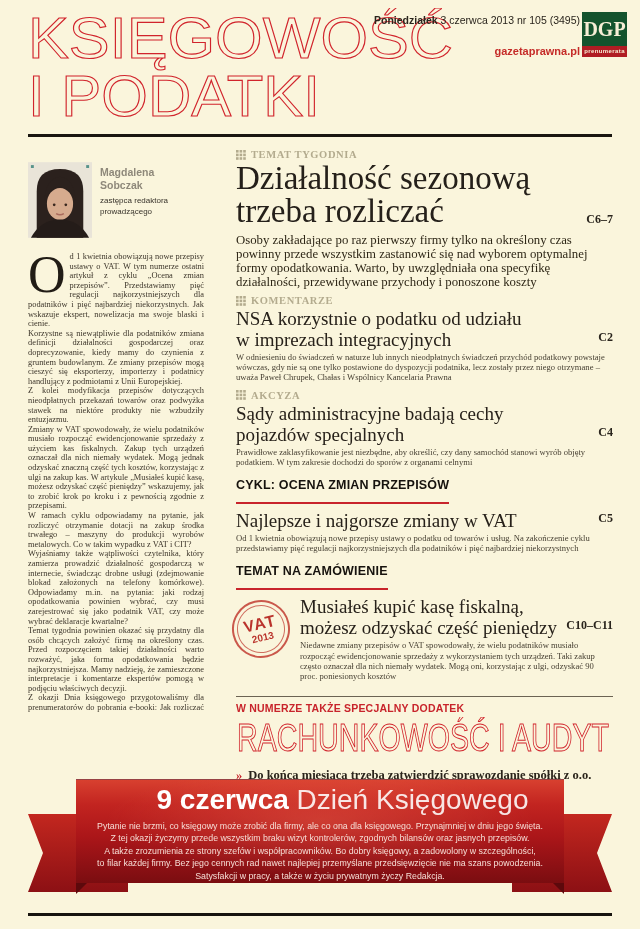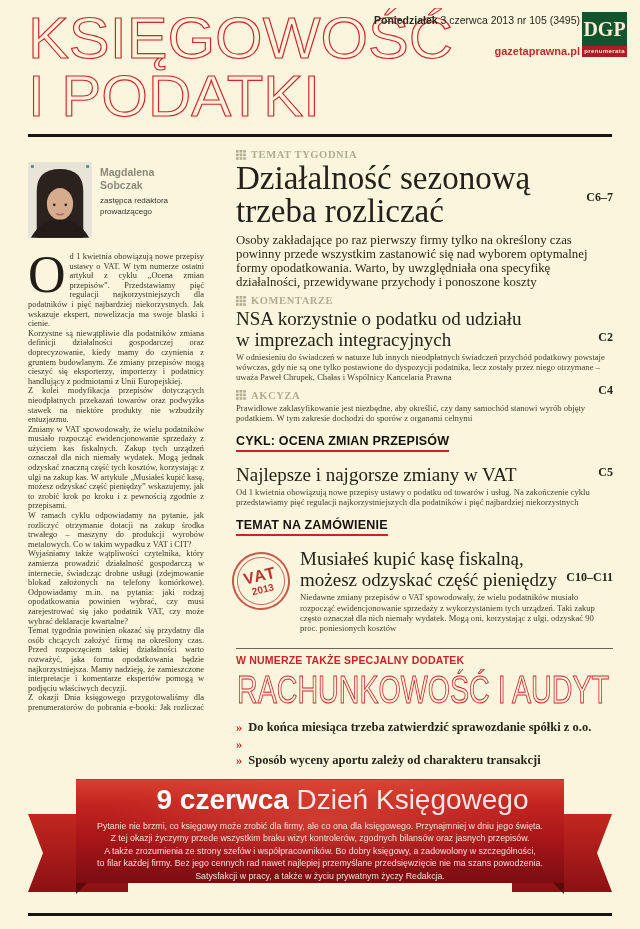--- a/index.html
+++ b/index.html
@@ -40,28 +40,28 @@
   .lead-body { margin-top:14px; font-size:8.4px; line-height:9.6px; text-align:justify;
     color:#3c352a; white-space:pre-line; max-height:462px; overflow:hidden; }
   .dropcap { float:left; font-size:52px; line-height:42px; padding:2px 4px 0 0; color:#211c15; }
 
   
   .maincol { position:absolute; left:236px; top:143px; width:377px; }
   .sec-label { display:flex; align-items:center; gap:5px; margin-top:6px;
     font-weight:bold; font-size:10.5px; letter-spacing:.6px; color:#b3ab8e; }
   .h1 { position:relative; margin:2px 0 5px; font-size:33px; line-height:1.0;
     font-weight:normal; color:#25201a; white-space:pre-line; }
-  .h1 .page-ref { bottom:25px; }
+  .h1 .page-ref { bottom:3px; }
   .lede { font-size:12.8px; line-height:14px; color:#2e2717; }
   .h3 { position:relative; margin:2px 0; font-size:19px; line-height:21px;
     font-weight:normal; color:#27211a; white-space:pre-line; padding-right:50px; }
   .page-ref { position:absolute; right:0; bottom:2px; font-weight:bold;
     font-size:12px; color:#2a251d; }
   .summary { font-size:8.6px; line-height:10.2px; color:#474033; margin-bottom:7px; }
-  .kicker { display:inline-block; margin:4px 0 10px; padding-bottom:2px;
+  .kicker { display:inline-block; margin:4px 0 4px; padding-bottom:10px;
     font:bold 12.5px "Liberation Sans",sans-serif; color:#16120d;
     border-bottom:2.5px solid #c8242b; letter-spacing:.2px; }
   .stamp-row { display:flex; gap:10px; }
   .stamp { flex:0 0 auto; width:58px; height:58px; margin:6px 0 0 -4px;
     border:2.5px solid rgba(185,35,27,.75); border-radius:50%;
     transform:rotate(-13deg); padding:3px; }
   .stamp-inner { width:100%; height:100%; border:1.5px solid rgba(185,35,27,.65);
     border-radius:50%; display:flex; flex-direction:column; align-items:center;
     justify-content:center; color:rgba(178,30,24,.9);
     font-family:"Liberation Sans",sans-serif; font-weight:bold; }
@@ -204,21 +204,22 @@
             <rect x="0" y="3.6" width="2.6" height="2.6"></rect>
             <rect x="3.6" y="3.6" width="2.6" height="2.6"></rect>
             <rect x="7.2" y="3.6" width="2.6" height="2.6"></rect>
             <rect x="0" y="7.2" width="2.6" height="2.6"></rect>
             <rect x="3.6" y="7.2" width="2.6" height="2.6"></rect>
             <rect x="7.2" y="7.2" width="2.6" height="2.6"></rect>
           </g>
       </svg>
       <span>AKCYZA</span>
     </div>
-    <h3 class="h3"><span class="page-ref">C4</span></h3>
+    <h3 class="h3"><span>Sądy administracyjne badają cechy
+pojazdów specjalnych</span><span class="page-ref">C4</span></h3>
     <div class="summary">Prawidłowe zaklasyfikowanie jest niezbędne, aby określić, czy dany samochód stanowi wyrób objęty podatkiem. W tym zakresie dochodzi do sporów z organami celnymi</div>
 
     <div><span class="kicker">CYKL: OCENA ZMIAN PRZEPISÓW</span></div>
     <h3 class="h3"><span>Najlepsze i najgorsze zmiany w VAT</span><span class="page-ref">C5</span></h3>
     <div class="summary">Od 1 kwietnia obowiązują nowe przepisy ustawy o podatku od towarów i usług. Na zakończenie cyklu przedstawiamy pięć regulacji najkorzystniejszych dla podatników i pięć najbardziej niekorzystnych</div>
 
     <div><span class="kicker">TEMAT NA ZAMÓWIENIE</span></div>
     <div class="stamp-row">
       <div class="stamp">
         <div class="stamp-inner">

